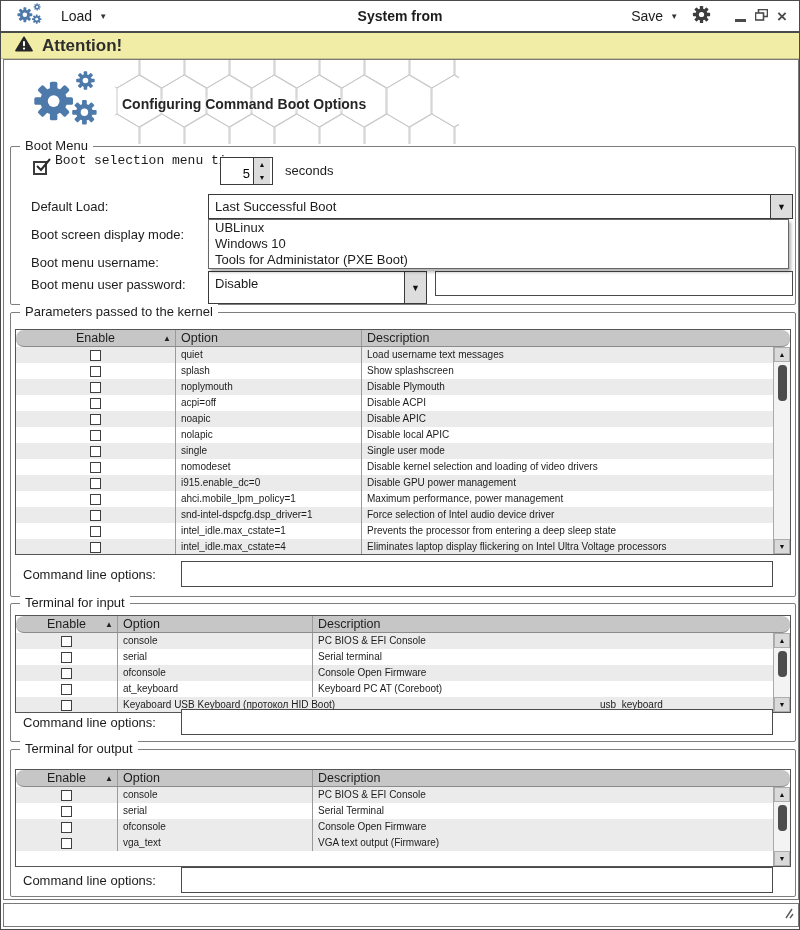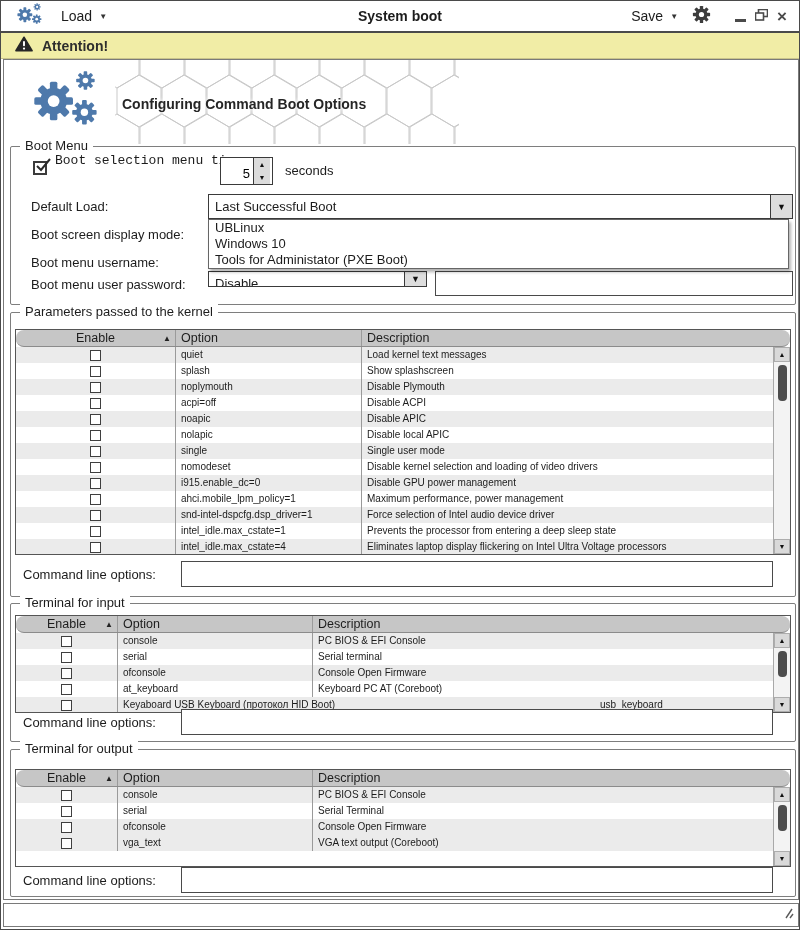--- a/index.html
+++ b/index.html
@@ -16,21 +16,21 @@
   .tb-title { position:absolute; left:0; right:0; text-align:center; font-weight:bold; font-size:14px; }
   .tb-right { margin-left:auto; display:flex; align-items:center; gap:14px; margin-right:12px; z-index:2; }
   .save-btn { display:flex; align-items:center; gap:7px; font-size:14px; }
   .win-btns { display:flex; align-items:center; gap:9px; margin-left:10px; }
   .btn-min { width:11px; height:11px; border-bottom:3px solid #4a4a4a; }
   .btn-close { font-size:17px; font-weight:bold; color:#4a4a4a; line-height:11px; }
 
   
   .attention { position:absolute; left:0; top:32px; width:100%; height:26px; background:#f1eda6;
                border-bottom:1px solid #c9c48c; display:flex; align-items:center; gap:9px; padding-left:14px; }
-  .attention .txt { font-size:14px; font-weight:bold; color:#2e2e2e; }
+  .attention .txt { font-size:17px; font-weight:bold; color:#2e2e2e; }
 
   
   .panel { position:absolute; left:2px; top:58px; width:796px; height:841px; border:1px solid #7a7a7a; background:#fff; }
 
   .hexband { position:absolute; left:111px; top:0; width:344px; height:84px; overflow:hidden; }
   .logo { position:absolute; left:24px; top:8px; }
   .cfg-title { position:absolute; left:118px; top:36px; font-size:14px; font-weight:bold; color:#262626; z-index:3;
                text-shadow:0 0 4px #fff, 0 0 6px #fff; }
 
   
@@ -130,21 +130,21 @@
   <div class="titlebar">
     <span class="app-icon">
       <svg width="30" height="26" viewBox="0 0 76 60">
           <use href="#gear-trio" fill="#4e79ab"></use>
         </svg>
     </span>
     <div class="load-btn">
       <span>Load</span>
       <span class="caret">▼</span>
     </div>
-    <div class="tb-title">System boot</div>
+    <div class="tb-title">System from</div>
     <div class="tb-right">
       <div class="save-btn">
         <span>Save</span>
         <span class="caret">▼</span>
       </div>
       <span>
         <svg width="19" height="19" viewBox="-16 -16 32 32">
             <use href="#gear" fill="#3d3d3d"></use>
           </svg>
       </span>
@@ -237,21 +237,21 @@
       <span class="lbl" style="left:20px; top:80px;">Boot screen display mode:</span>
       <span class="lbl" style="left:20px; top:108px;">Boot menu username:</span>
 
       <div class="dlist" style="left:197px; top:72px; width:581px;">
         <div class="ditem">UBLinux</div>
         <div class="ditem">Windows 10</div>
         <div class="ditem">Tools for Administator (PXE Boot)</div>
       </div>
 
       <span class="lbl" style="left:20px; top:130px;">Boot menu user password:</span>
-      <div class="combo" style="left:197px; top:124px; width:219px; height:16px;">
+      <div class="combo" style="left:197px; top:124px; width:219px; height:33px;">
         <span class="cval">Disable</span>
         <span class="cbtn">▼</span>
       </div>
       <input class="txtinput" style="left: 424px; top: 124px; width: 358px; height: 25px;" value="">
     </div>
 
     <div class="gb gb-kernel">
       <span class="gb-legend">Parameters passed to the kernel</span>
       <div class="tbl" style="left:4px; top:16px; width:776px; height:226px; --w1:160px; --w2:186px;">
         <div class="thead">
@@ -261,21 +261,21 @@
           </div>
           <div class="th opt">Option</div>
           <div class="th desc">Description</div>
         </div>
         <div class="tbody">
             <div class="trow alt">
               <div class="td en">
                 <div class="rcb"></div>
               </div>
               <div class="td opt">quiet</div>
-              <div class="td desc">Load kernel text messages</div>
+              <div class="td desc">Load username text messages</div>
             </div>
             <div class="trow">
               <div class="td en">
                 <div class="rcb"></div>
               </div>
               <div class="td opt">splash</div>
               <div class="td desc">Show splashscreen</div>
             </div>
             <div class="trow alt">
               <div class="td en">
@@ -454,21 +454,21 @@
                 <div class="rcb"></div>
               </div>
               <div class="td opt">ofconsole</div>
               <div class="td desc">Console Open Firmware</div>
             </div>
             <div class="trow alt">
               <div class="td en">
                 <div class="rcb"></div>
               </div>
               <div class="td opt">vga_text</div>
-              <div class="td desc">VGA text output (Coreboot)</div>
+              <div class="td desc">VGA text output (Firmware)</div>
             </div>
           </div>
         <div class="vscroll">
           <div class="sbtn">▲</div>
           <div class="sthumb thumb-t"></div>
           <div class="sbtn down">▼</div>
         </div>
       </div>
       <span class="lbl" style="left:12px; top:123px;">Command line options:</span>
       <input class="txtinput" style="left: 170px; top: 117px; width: 592px; height: 26px;" value="">

